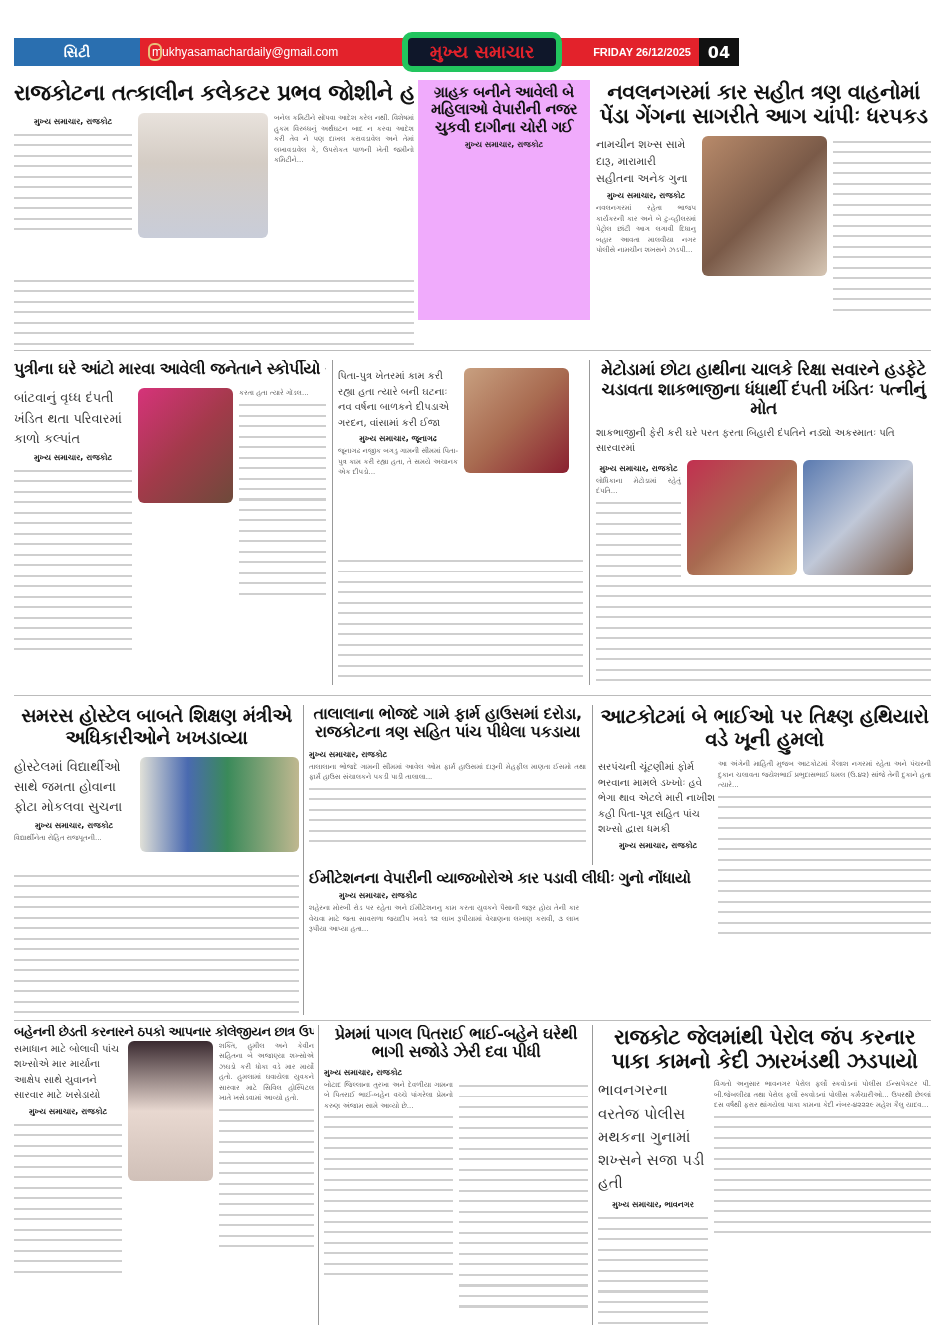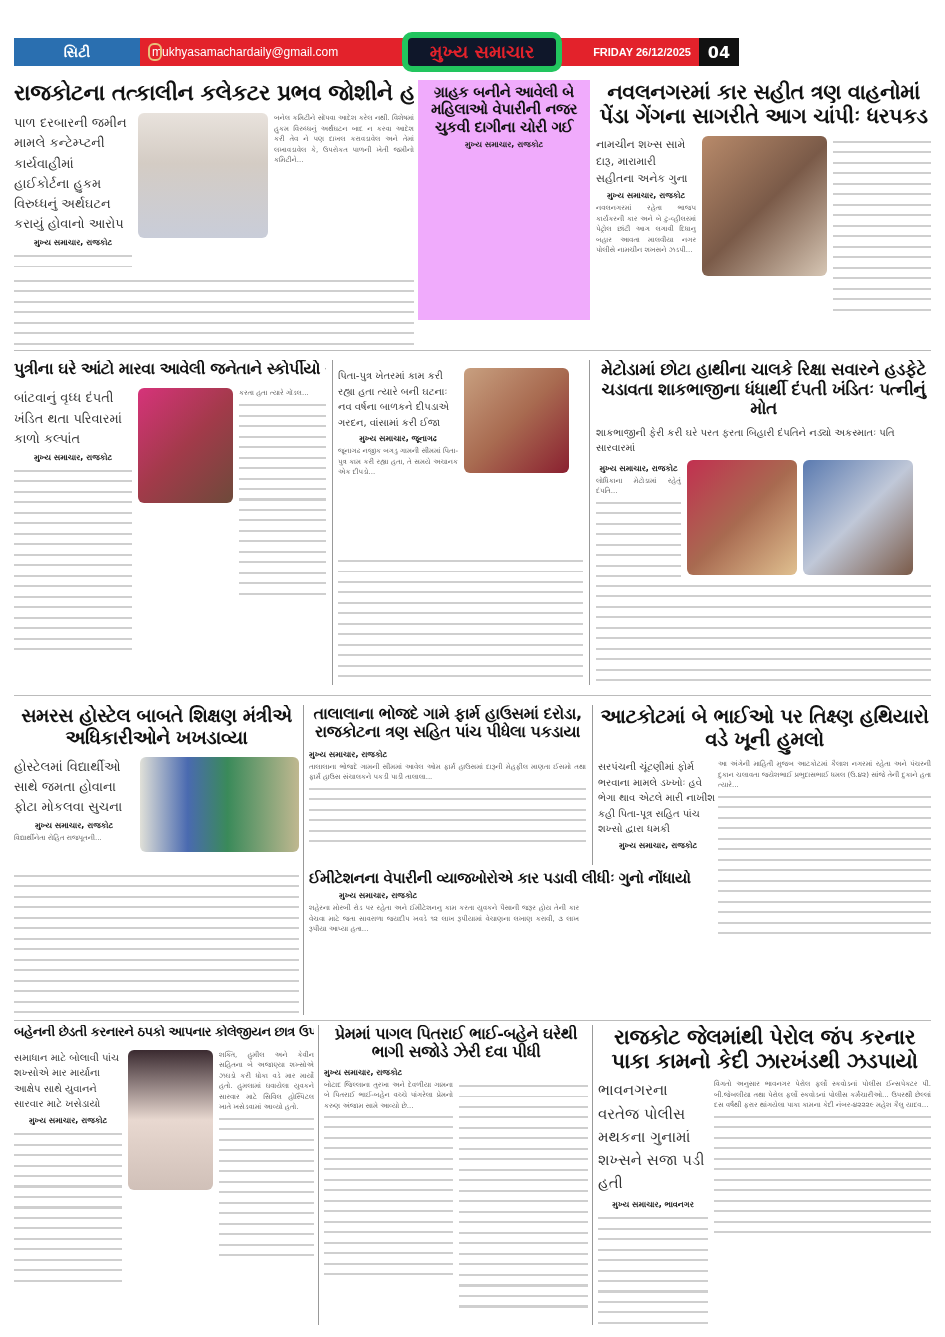--- a/index.html
+++ b/index.html
@@ -36,21 +36,20 @@
     <div class="mh-logo">મુખ્ય સમાચાર</div>
     <span class="mh-date">FRIDAY 26/12/2025</span>
     <span class="mh-page">04</span>
   </div>
 </div>
 
 <div class="article" style="left:14px;top:80px;width:400px;height:265px">
   <div class="hl" style="font-size:22px;text-align:left;white-space:nowrap">રાજકોટના તત્કાલીન કલેકટર પ્રભવ જોશીને હાઈકોર્ટની નોટિસ</div>
   <div style="display:flex;gap:6px;margin-top:8px">
     <div style="width:118px">
-      <div class="sub">પાળ દરબારની જમીન મામલે કન્ટેમ્પ્ટની કાર્યવાહીમાં હાઈકોર્ટના હુકમ વિરુધ્ધનું અર્થઘટન કરાયું હોવાનો આરોપ</div>
       <div class="dateline">મુખ્ય સમાચાર, રાજકોટ</div>
       <div class="filler" style="height:110px"></div>
     </div>
     <div class="photo" style="position:relative;width:130px;height:125px;background:linear-gradient(180deg,#e8e2dc,#d4ccc4 40%,#c9cdd9)"></div>
     <div style="flex:1">
       <div class="body">બનેલ કમિટીને સોંપવા આદેશ કરેલ નથી. વિશેષમાં હુકમ વિરુધ્ધનું અર્થઘટન બાદ ન કરવા આદેશ કરી તેવ ને પણ દાખલ કરાવડાવેલ અને તેમાં લખાવડાવેલ કે, ઉપરોકત પાળની ખેતી જમીનો કમિટીને...</div>
     </div>
   </div>
   <div class="filler" style="position:absolute;left:0;right:0;bottom:0;height:70px"></div>
 </div>
@@ -163,21 +162,21 @@
       <div class="body">આ અંગેની માહિતી મુજબ આટકોટમાં કૈલાશ નગરમાં રહેતા અને પંચરની દુકાન ચલાવતા જયેશભાઈ પ્રભુદાસભાઈ ધમલ (ઉ.૪૨) સાંજે તેની દુકાને હતા ત્યારે...</div>
       <div class="filler" style="height:150px"></div>
     </div>
   </div>
 </div>
 
 <div class="hline" style="left:14px;top:1020px;width:917px"></div>
 
 <div class="article" style="left:14px;top:1025px;width:300px;height:300px">
   <div class="hl" style="font-size:13px;white-space:nowrap">બહેનની છેડતી કરનારને ઠપકો આપનાર કોલેજીયન છાત્ર ઉપર હુમલો</div>
-  <div style="display:flex;gap:6px;margin-top:10px">
+  <div style="display:flex;gap:6px;margin-top:1px">
     <div style="width:108px">
       <div class="sub" style="font-size:10px">સમાધાન માટે બોલાવી પાંચ શખ્સોએ માર માર્યાના આક્ષેપ સાથે યુવાનને સારવાર માટે ખસેડાયો</div>
       <div class="dateline">મુખ્ય સમાચાર, રાજકોટ</div>
       <div class="filler" style="height:160px"></div>
     </div>
     <div class="photo" style="position:relative;width:85px;height:140px;background:linear-gradient(180deg,#3a2a30,#e8d8d0 50%,#d0c0b8)"></div>
     <div style="flex:1">
       <div class="body">શક્તિ, હુમીલ અને કેવીન સહિતના બે અજાણ્યા શખ્સોએ ઝઘડો કરી ધોકા વડે માર માર્યો હતો. હુમલામાં ઘવાયેલા યુવકને સારવાર માટે સિવિલ હોસ્પિટલ ખાતે ખસેડવામાં આવ્યો હતો.</div>
       <div class="filler" style="height:150px"></div>
     </div>

